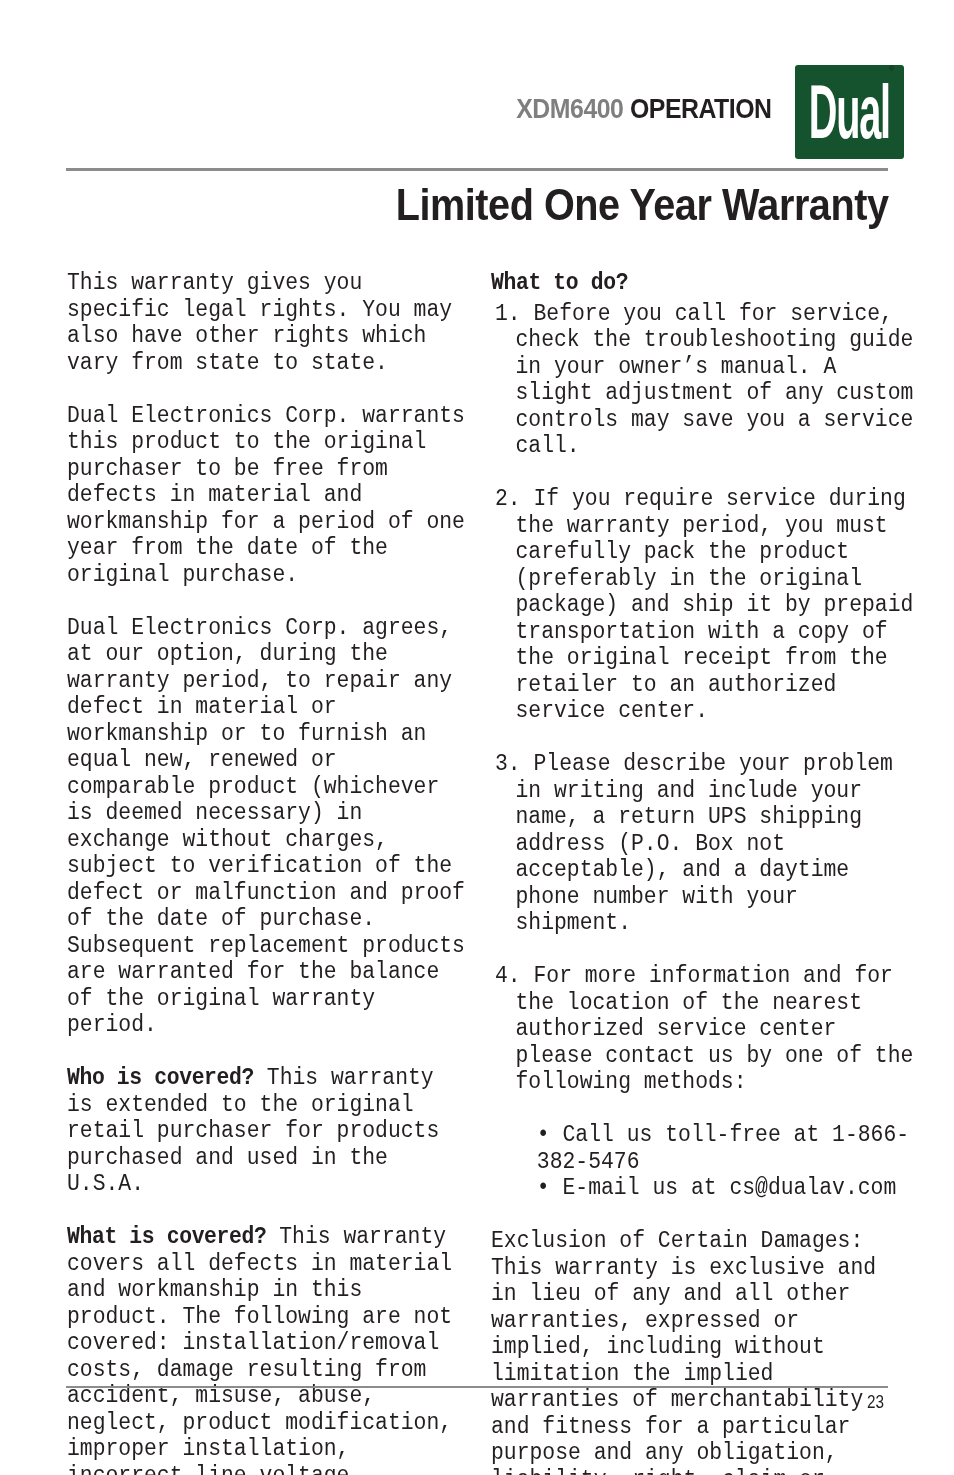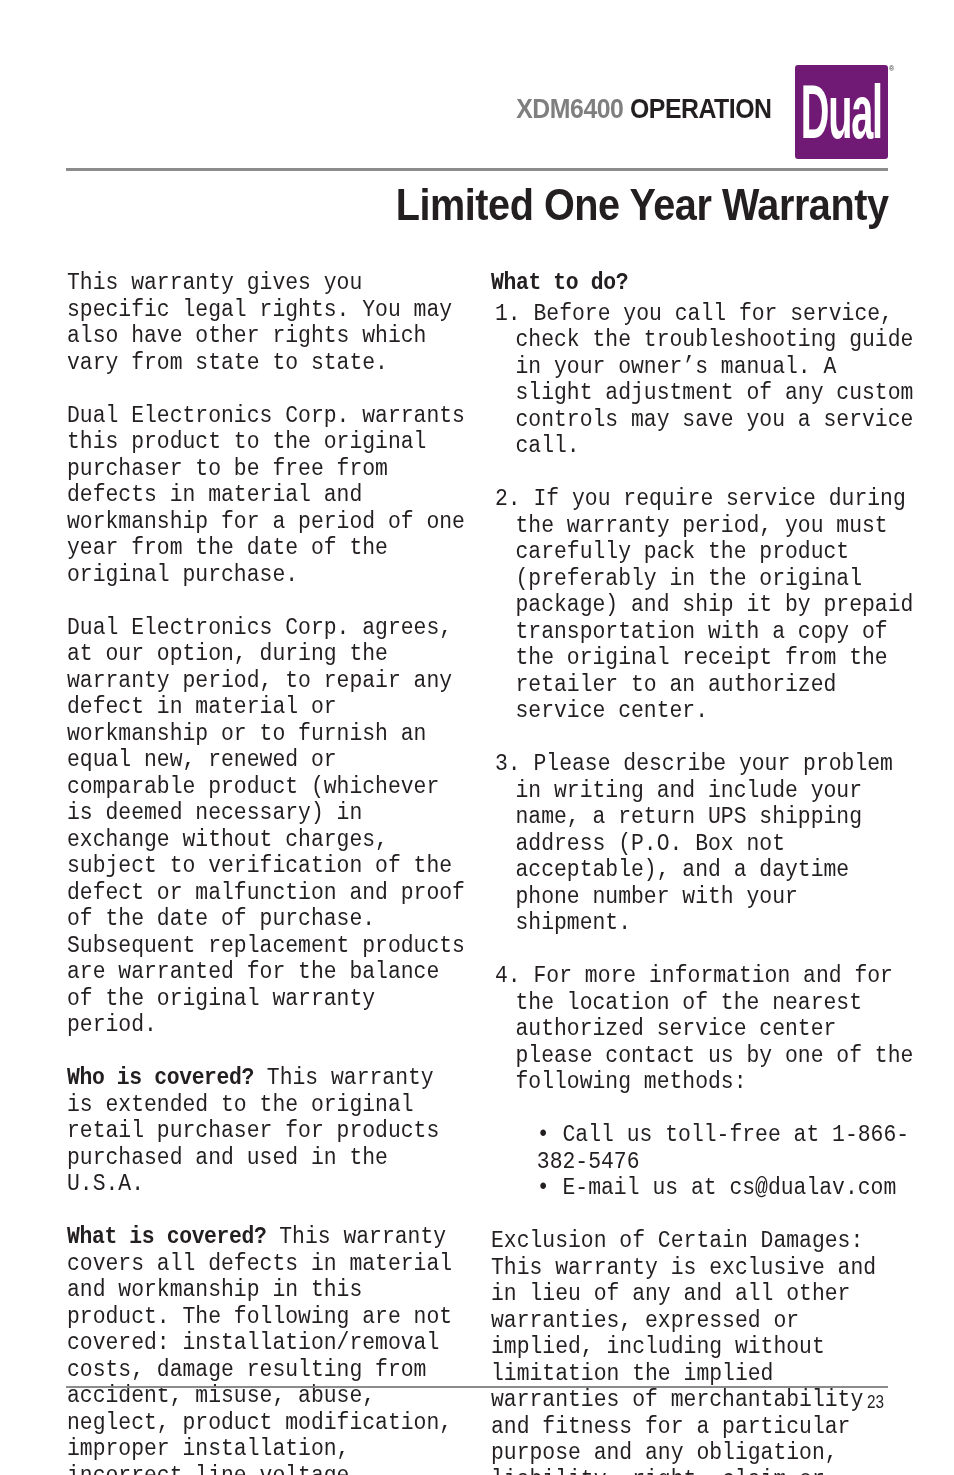--- a/index.html
+++ b/index.html
@@ -27,23 +27,23 @@
       transform-origin: right center;
       white-space: nowrap;
     }
     .header-title .model { color: #7f7f7f; }
     .header-title .section { color: #231f20; }
 
     .logo {
       position: absolute;
       top: 65px;
       left: 795px;
-      width: 93px;
+      width: 109px;
       height: 94px;
-      background: #701a75;
+      background: #14532d;
       border-radius: 3px;
       display: flex;
       align-items: center;
       justify-content: center;
     }
     .logo-text {
       color: #ffffff;
       font-family: "Liberation Sans", sans-serif;
       font-weight: bold;
       font-size: 64px;

